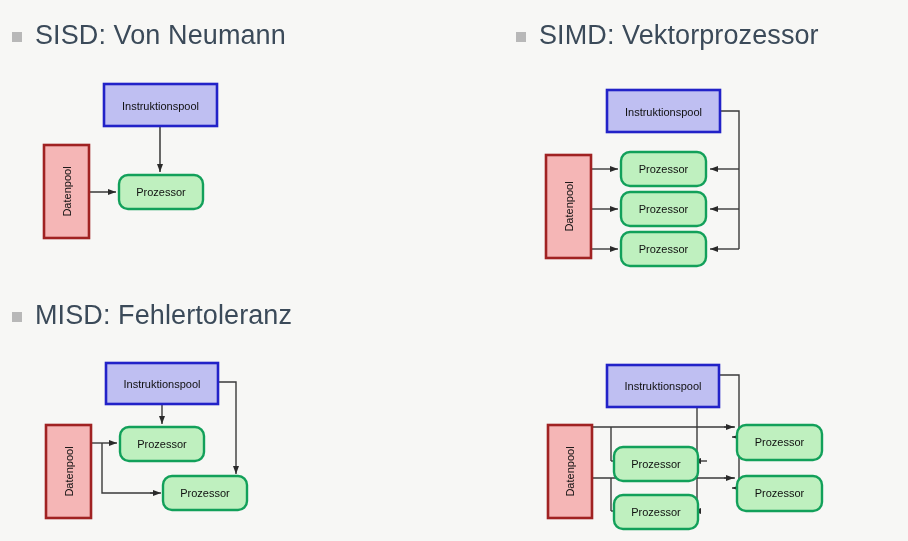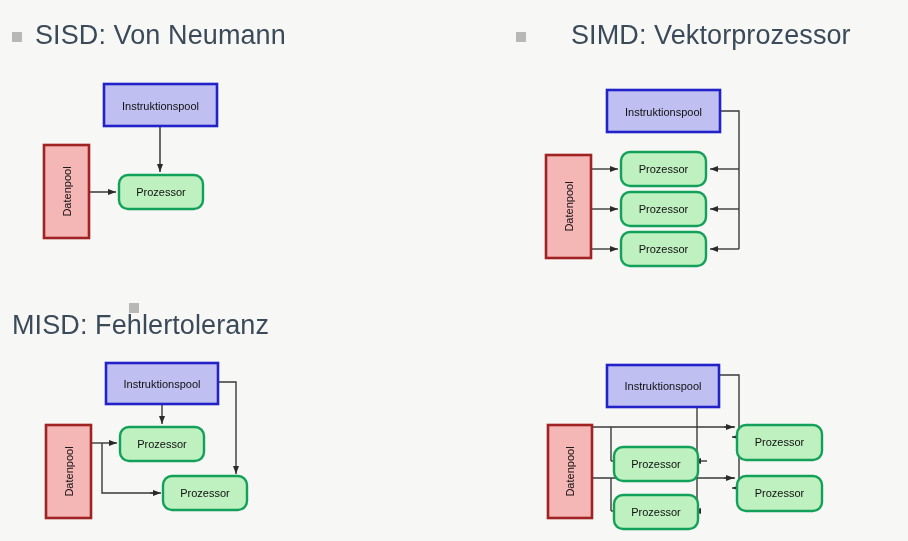--- a/index.html
+++ b/index.html
@@ -106,21 +106,21 @@
       </g>
 
       <g>
         <rect x="119" y="175" width="84" height="34" rx="9" ry="9" fill="#bff0bf" stroke="#12a05a" stroke-width="2.4"></rect>
         <text class="box-label" x="161" y="192">Prozessor</text>
       </g>
     </svg>
   </div>
 
   <div class="quadrant q-tr">
-    <div class="headline" style="left:62px; top:22px;gap:32px;">
+    <div class="headline" style="left:62px; top:22px;">
       <span class="bullet-square"></span>
       <span class="headline-text">SIMD: Vektorprozessor</span>
     </div>
 
     <svg class="diagram" width="454" height="290">
       <g>
 
         <path d="M265,111 L285,111 L285,169" fill="none" stroke="#3a3a3a" stroke-width="1.4"></path>
         <path d="M285,169 L285,209" fill="none" stroke="#3a3a3a" stroke-width="1.4"></path>
         <path d="M285,209 L285,249" fill="none" stroke="#3a3a3a" stroke-width="1.4"></path>
@@ -152,21 +152,21 @@
         <text class="box-label" x="209.5" y="209">Prozessor</text>
       </g>
       <g>
         <rect x="167" y="232" width="85" height="34" rx="9" ry="9" fill="#bff0bf" stroke="#12a05a" stroke-width="2.4"></rect>
         <text class="box-label" x="209.5" y="249">Prozessor</text>
       </g>
     </svg>
   </div>
 
   <div class="quadrant q-bl">
-    <div class="headline" style="left:12px; top:12px;flex-direction:column;">
+    <div class="headline" style="left:12px; top:12px;">
       <span class="bullet-square"></span>
       <span class="headline-text">MISD: Fehlertoleranz</span>
     </div>
 
     <svg class="diagram" width="454" height="251">
       <g>
 
         <line x1="162" y1="114" x2="162" y2="134" stroke="#3a3a3a" stroke-width="1.4" marker-end="url(#ah)"></line>
 
         <path d="M217,92 L236,92 L236,178" fill="none" stroke="#3a3a3a" stroke-width="1.4"></path>

